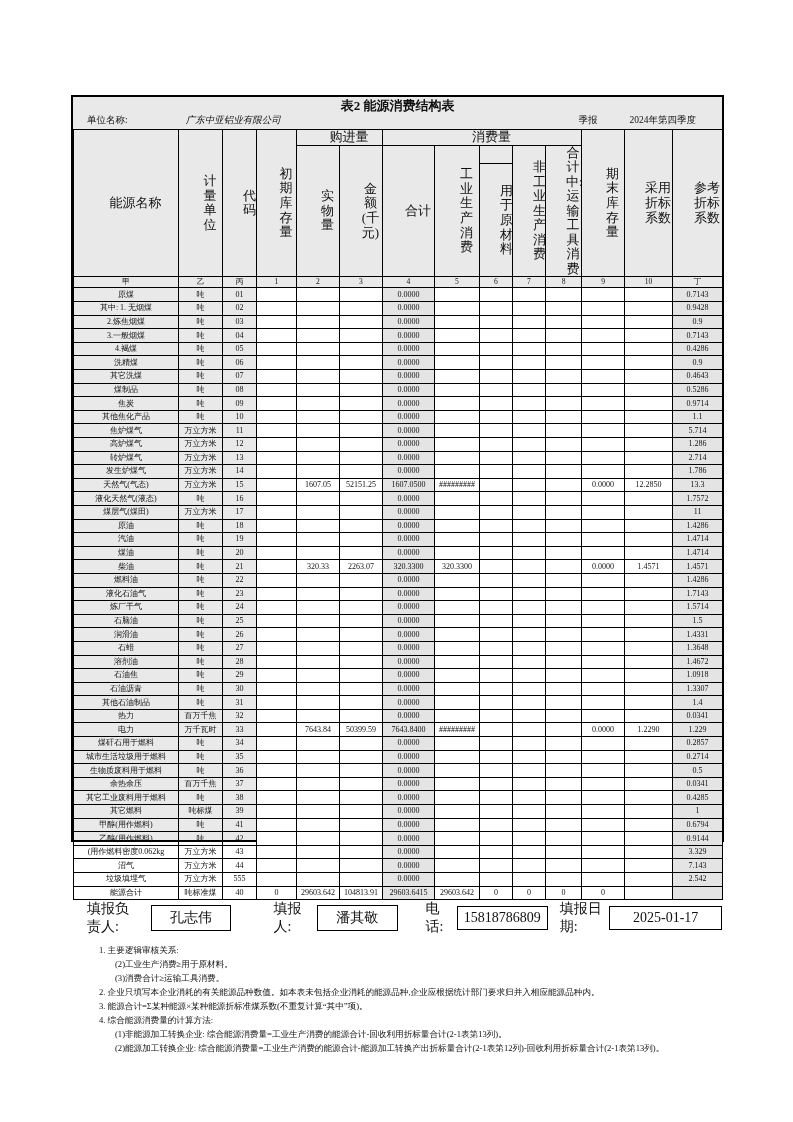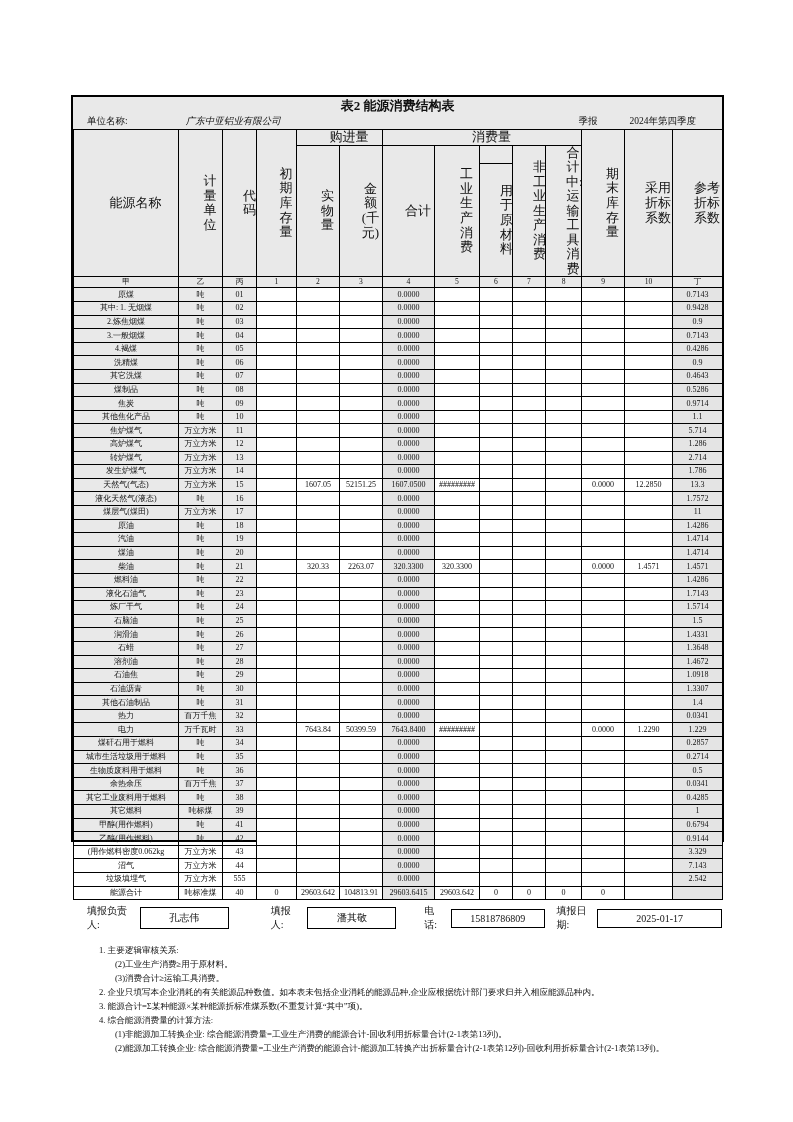--- a/index.html
+++ b/index.html
@@ -6,39 +6,39 @@
   body{
     width:793px;height:1122px;background:#ffffff;position:relative;overflow:hidden;
     font-family:"Liberation Serif","DejaVu Serif",serif;color:#111;
     -webkit-font-smoothing:antialiased;
   }
   .form{
     position:absolute;left:71px;top:95px;width:653px;height:747px;
     border:2px solid #000;background:#e9e9e9;box-sizing:border-box;
   }
   .title{text-align:center;font-weight:bold;font-size:13px;height:17px;line-height:17px;}
-  .info-row{display:flex;align-items:center;font-size:9.5px;height:14px;line-height:13px;padding:0 0 1px 0;}
+  .info-row{display:flex;align-items:flex-start;font-size:9.5px;height:14px;line-height:13px;padding:0 0 1px 0;}
   .info-row .lab{margin-left:14px;}
   .info-row .val{margin-left:58px;font-style:italic;}
   .info-row .ptype{margin-left:auto;}
   .info-row .pval{margin-left:32px;margin-right:26px;}
   table.grid{border-collapse:collapse;table-layout:fixed;width:649px;margin:0;font-size:8px;}
   table.grid th,table.grid td{
     border:1px solid #000;padding:0 1px;text-align:center;vertical-align:middle;
     overflow:hidden;box-sizing:border-box;
   }
   table.grid th{font-weight:normal;white-space:pre-line;line-height:1.12;font-size:13px;padding-left:20px;}
   tr.h1 th{height:13px;}
   tr.h2 th{height:12px;}
   tr.h3 th{height:22px;}
   tr.hl td{height:10px;line-height:10px;font-size:7.6px;}
   #grid-body td{height:13.6px;line-height:12px;white-space:nowrap;}
   td.w{background:#ffffff;}
   td.g{background:#e4e4e4;}
-  .footer-row{display:flex;align-items:center;margin:6px 0 0 14px;font-size:10px;height:24px;}
+  .footer-row{display:flex;align-items:center;margin:6px 0 0 14px;font-size:14px;height:24px;}
   .fbox{border:1px solid #000;background:#fff;text-align:center;padding:3px 6px;box-sizing:border-box;display:inline-block;}
   .fb-1{width:106px;margin-left:10px;}
   .fb-2{width:106px;margin-left:10px;}
   .fb-3{width:112px;margin-left:8px;}
   .fb-4{width:150px;margin-left:6px;}
   .fl-2{margin-left:42px;}
   .fl-3{margin-left:28px;}
   .fl-4{margin-left:12px;}
   .notes{margin:14px 0 0 26px;font-size:8.6px;line-height:1.62;padding-right:12px;}
   .note{white-space:nowrap;}

